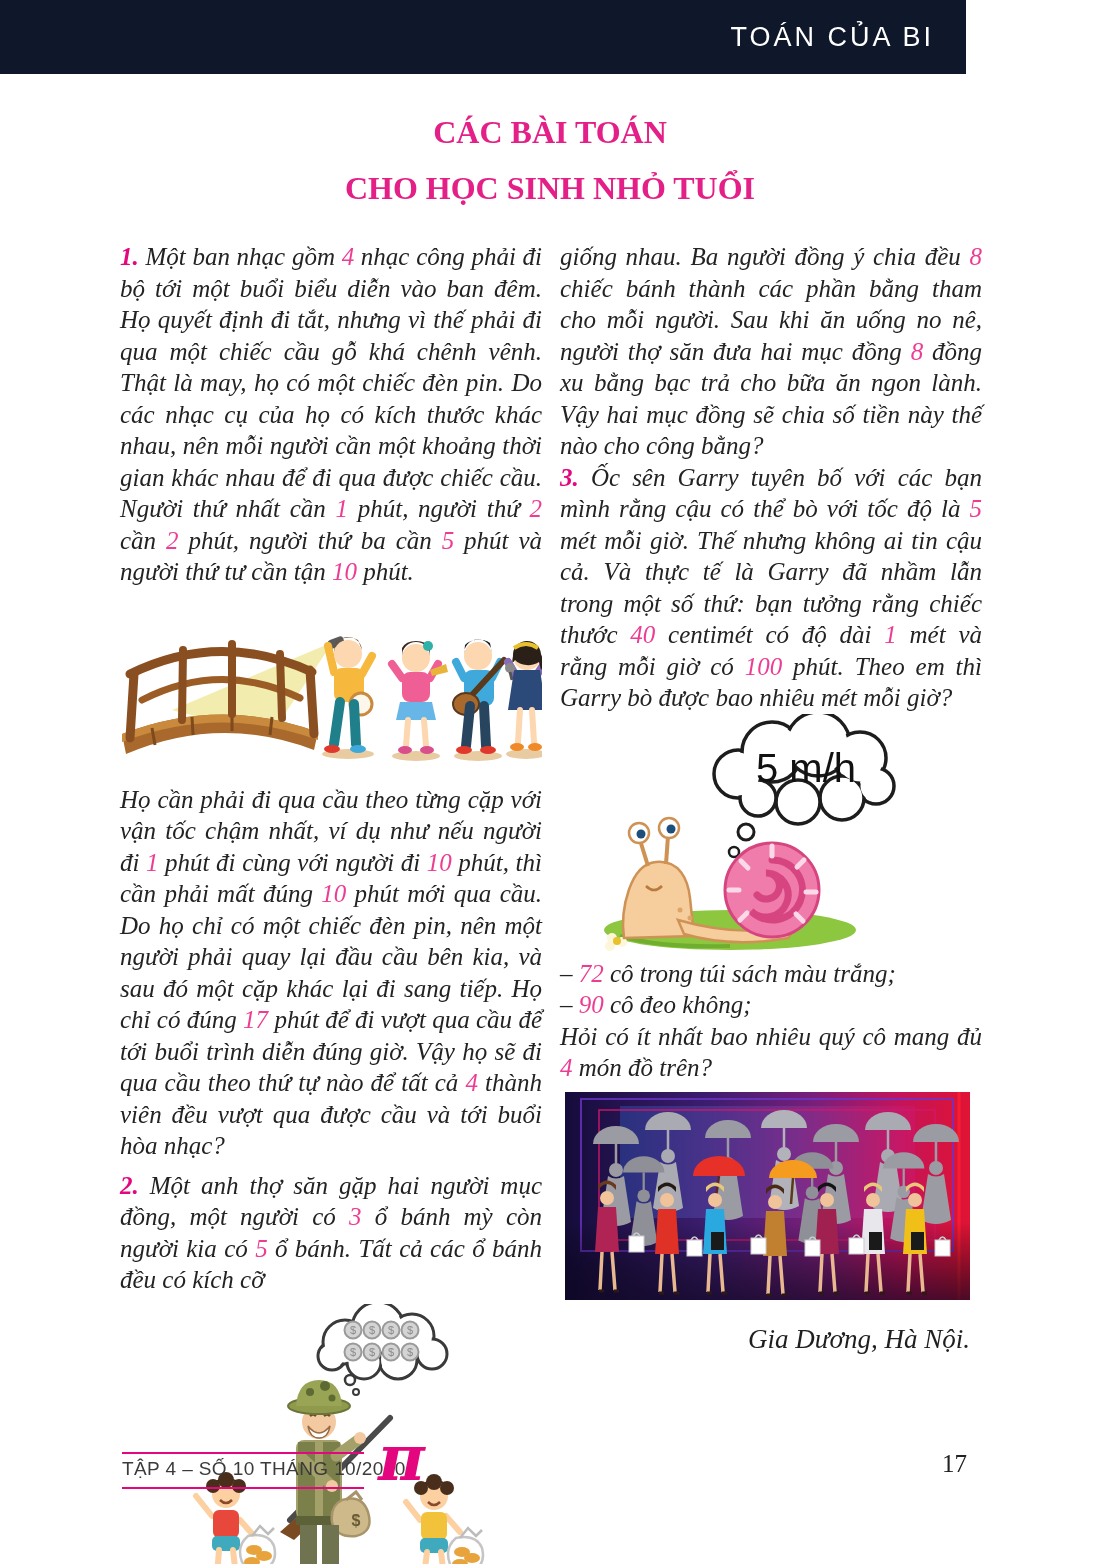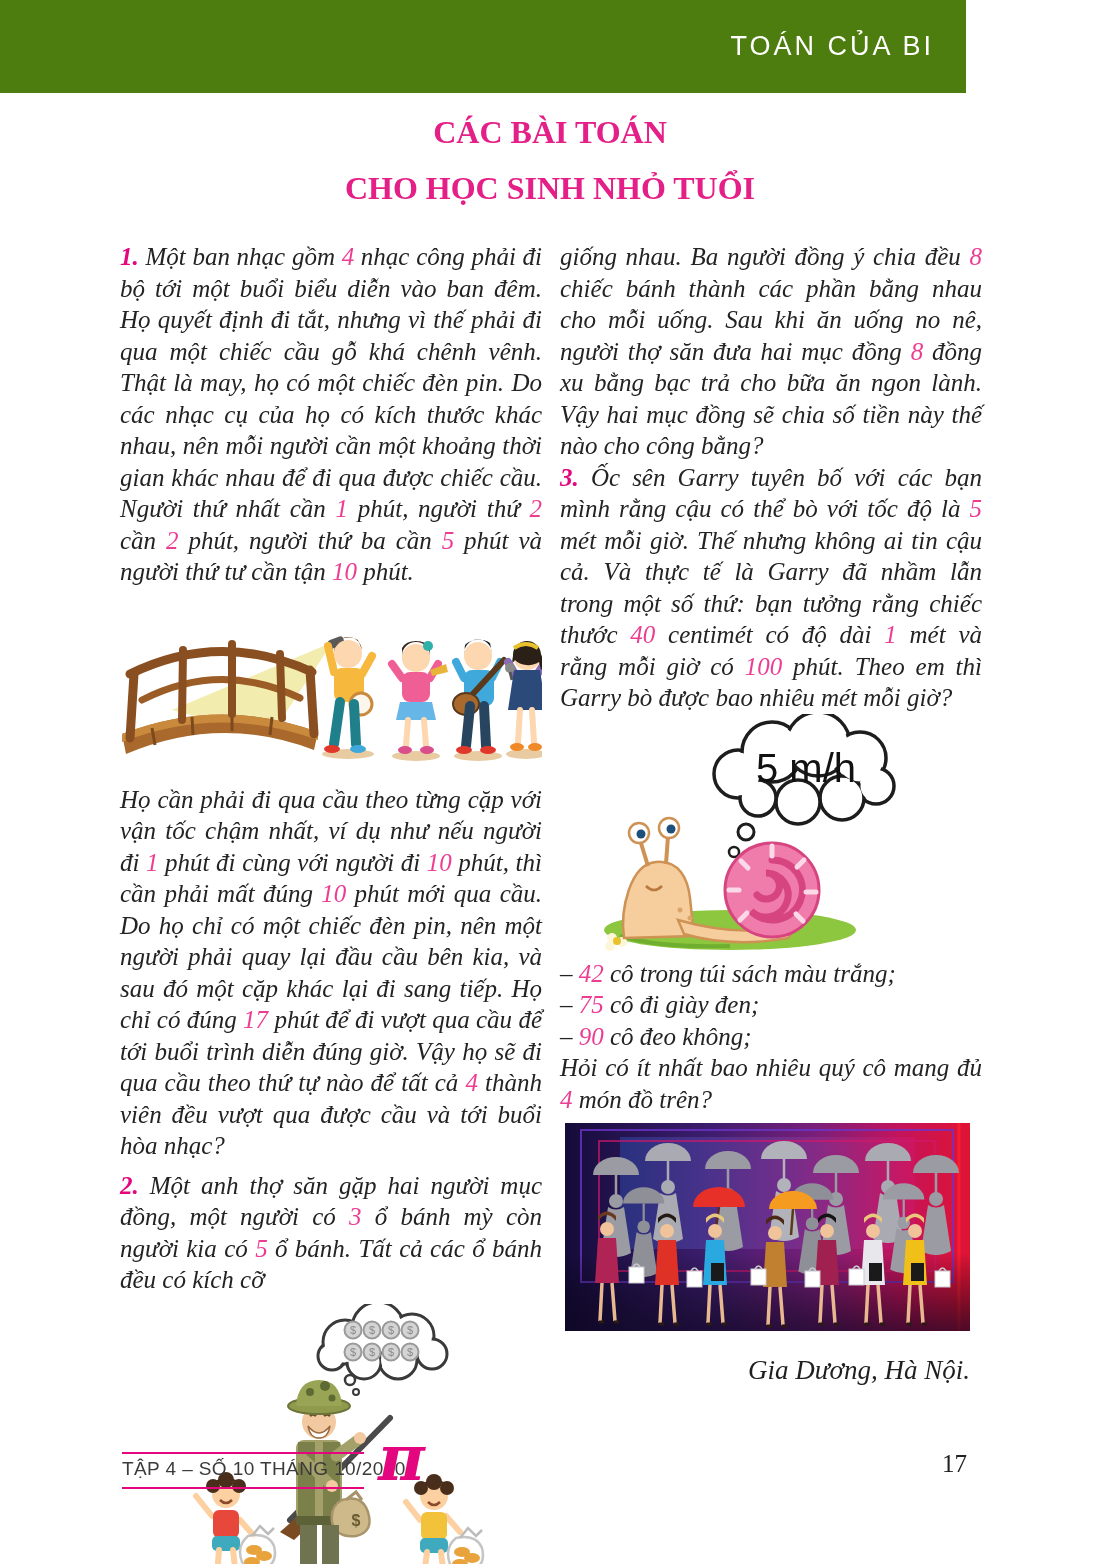--- a/index.html
+++ b/index.html
@@ -1,20 +1,20 @@
 <!DOCTYPE html>
 <html><head>
 <meta charset="utf-8">
 <style>
   html,body{margin:0;padding:0;background:#ffffff;}
   .page{position:relative;width:1094px;height:1564px;background:#ffffff;overflow:hidden;
         font-family:"Liberation Serif","DejaVu Serif",serif;color:#232323;}
 
   
-  .topbar{position:absolute;left:0;top:0;width:966px;height:93px;background:#4d7c0f;
+  .topbar{position:absolute;left:0;top:0;width:966px;height:74px;background:#0f172a;
           display:flex;align-items:center;justify-content:flex-end;box-sizing:border-box;padding-right:32px;}
   .kicker{color:#ffffff;font-family:"Liberation Sans","DejaVu Sans",sans-serif;
           font-size:27px;letter-spacing:3px;font-weight:400;}
 
   .main-title{position:absolute;left:110px;top:104px;width:880px;text-align:center;
               color:#E41F87;font-weight:bold;font-size:32px;line-height:56px;}
 
   
   .col{position:absolute;top:241px;width:422px;}
   .col-left{left:120px;}
@@ -245,21 +245,21 @@
           <path d="M340,234 l8,-10 l8,8 l6,-6" fill="none" stroke="#bcbcbc" stroke-width="2.5"></path>
           <ellipse cx="342" cy="248" rx="8" ry="5" fill="#e8a33c"></ellipse>
             <ellipse cx="352" cy="254" rx="8" ry="5" fill="#e8a33c"></ellipse>
             <ellipse cx="340" cy="260" rx="8" ry="5" fill="#e8a33c"></ellipse>
         </g>
       </g>
     </svg>
   </div>
 
   <div class="col col-right">
-    <p><span>giống nhau. Ba người đồng ý chia đều </span><span class="hl">8</span><span> chiếc bánh thành các phần bằng nhau cho mỗi uống. Sau khi ăn uống no nê, người thợ săn đưa hai mục đồng </span><span class="hl">8</span><span> đồng xu bằng bạc trả cho bữa ăn ngon lành. Vậy hai mục đồng sẽ chia số tiền này thế nào cho công bằng?</span></p>
+    <p><span>giống nhau. Ba người đồng ý chia đều </span><span class="hl">8</span><span> chiếc bánh thành các phần bằng tham cho mỗi người. Sau khi ăn uống no nê, người thợ săn đưa hai mục đồng </span><span class="hl">8</span><span> đồng xu bằng bạc trả cho bữa ăn ngon lành. Vậy hai mục đồng sẽ chia số tiền này thế nào cho công bằng?</span></p>
     <p><span class="lead">3. </span><span>Ốc sên Garry tuyên bố với các bạn mình rằng cậu có thể bò với tốc độ là </span><span class="hl">5</span><span> mét mỗi giờ. Thế nhưng không ai tin cậu cả. Và thực tế là Garry đã nhầm lẫn trong một số thứ: bạn tưởng rằng chiếc thước </span><span class="hl">40</span><span> centimét có độ dài </span><span class="hl">1</span><span> mét và rằng mỗi giờ có </span><span class="hl">100</span><span> phút. Theo em thì Garry bò được bao nhiêu mét mỗi giờ?</span></p>
 
     <svg class="illus snail-illus" width="422" height="244" viewBox="0 0 422 244">
       <g>
         <g fill="#ffffff" stroke="#1d1d1d" stroke-width="3.5">
           <circle cx="178" cy="60" r="24"></circle>
             <circle cx="212" cy="38" r="30"></circle>
             <circle cx="258" cy="30" r="32"></circle>
           <circle cx="300" cy="44" r="26"></circle>
             <circle cx="316" cy="72" r="18"></circle>
@@ -308,22 +308,21 @@
             <line x1="244" y1="146" x2="237" y2="153"></line>
           <line x1="256" y1="178" x2="246" y2="178"></line>
             <line x1="243" y1="207" x2="236" y2="200"></line>
           <line x1="180" y1="206" x2="187" y2="199"></line>
             <line x1="169" y1="176" x2="179" y2="176"></line>
           <line x1="181" y1="147" x2="188" y2="154"></line>
         </g>
       </g>
     </svg>
 
-    <p class="li"><span>– </span><span class="hl">42</span><span> cô trong túi sách màu trắng;</span></p>
-    <p class="li"><span>– </span><span class="hl">75</span><span> cô đi giày đen;</span></p>
+    <p class="li"><span>– </span><span class="hl">72</span><span> cô trong túi sách màu trắng;</span></p>
     <p class="li"><span>– </span><span class="hl">90</span><span> cô đeo không;</span></p>
     <p><span>Hỏi có ít nhất bao nhiêu quý cô mang đủ </span><span class="hl">4</span><span> món đồ trên?</span></p>
 
     <svg class="illus fashion-illus" width="405" height="208" viewBox="0 0 405 208">
       <defs>
         <linearGradient id="stageBg" x1="0" y1="0" x2="1" y2="0">
           <stop offset="0" stop-color="#150c3a"></stop>
             <stop offset="0.35" stop-color="#3c1d6e"></stop>
           <stop offset="0.62" stop-color="#7a1f7a"></stop>
             <stop offset="0.82" stop-color="#c2145c"></stop>

